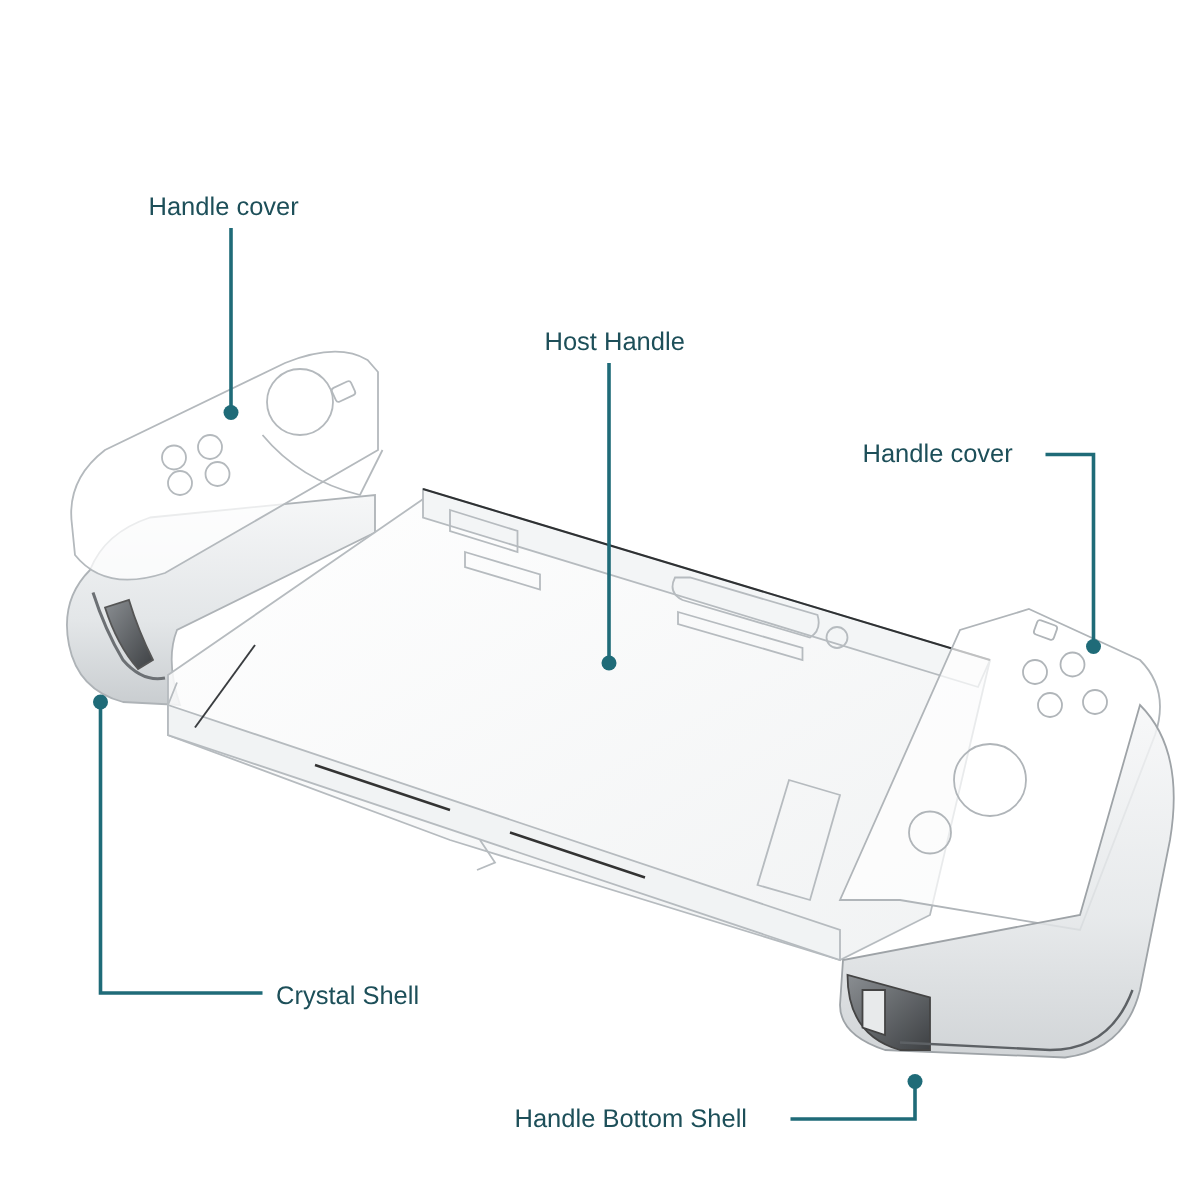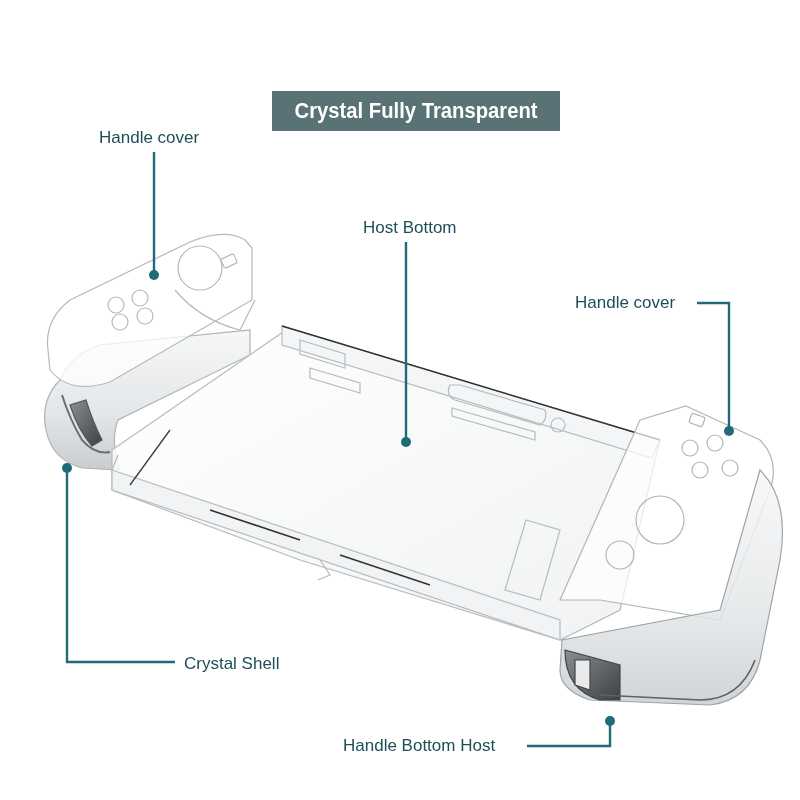--- a/index.html
+++ b/index.html
@@ -100,40 +100,37 @@
       <circle cx="620" cy="555" r="14" fill="none"></circle>
     </g>
     <g stroke="#9ea3a7" stroke-width="1.2" fill="url(#gradGrip)">
       <path d="M760 470 Q790 500 780 560 L760 660 Q750 700 710 705 L590 700 Q560 690 560 670 L562 640 L720 610 Z" fill-opacity="0.85"></path>
       <path d="M565 650 Q565 690 600 700 L620 700 L620 665 Z" fill="url(#gradDark)" stroke="#444"></path>
       <path d="M575 660 L590 660 L590 690 L575 685 Z" fill="#e8eaeb" stroke="#444"></path>
       <path d="M600 695 L700 700 Q740 700 755 660" fill="none" stroke="#5d6165" stroke-width="1.6"></path>
     </g>
   </svg>
 
-  <div class="title-banner">
-    <span class="title-text">Crystal Fully Transparent</span>
-  </div>
 
   <svg class="callouts" viewBox="0 0 800 800" xmlns="http://www.w3.org/2000/svg">
     <g stroke="#1f6b78" stroke-width="2.4" fill="none">
       <polyline points="154,152 154,275"></polyline>
       <polyline points="406,242 406,442"></polyline>
       <polyline points="697,303 729,303 729,431"></polyline>
       <polyline points="67,468 67,662 175,662"></polyline>
       <polyline points="527,746 610,746 610,721"></polyline>
     </g>
     <g fill="#1f6b78">
       <circle cx="154" cy="275" r="5"></circle>
       <circle cx="406" cy="442" r="5"></circle>
       <circle cx="729" cy="431" r="5"></circle>
       <circle cx="67" cy="468" r="5"></circle>
       <circle cx="610" cy="721" r="5"></circle>
     </g>
   </svg>
 
   <div class="label" style="left:99px; top:129px;">Handle cover</div>
-  <div class="label" style="left:363px; top:219px;">Host Bottom</div>
+  <div class="label" style="left:363px; top:219px;">Host Handle</div>
   <div class="label" style="left:575px; top:294px;">Handle cover</div>
   <div class="label" style="left:184px; top:655px;">Crystal Shell</div>
-  <div class="label" style="left:343px; top:737px;">Handle Bottom Host</div>
+  <div class="label" style="left:343px; top:737px;">Handle Bottom Shell</div>
 
 </div>
 
 </body></html>

